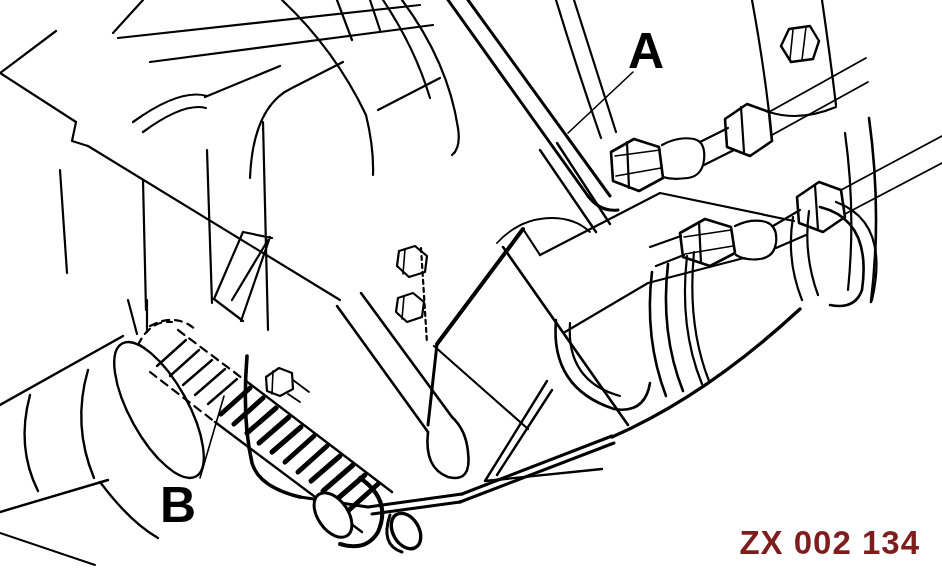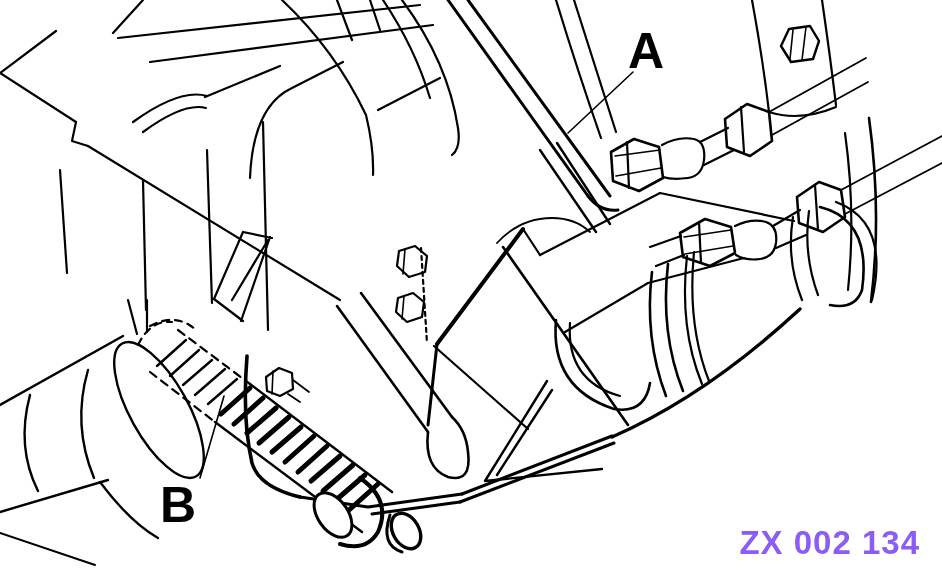--- a/index.html
+++ b/index.html
@@ -8,21 +8,21 @@
     overflow:hidden;font-family:"Liberation Sans",sans-serif;
   }
   .figure-wrap svg{position:absolute;left:0;top:0;}
   .callout{
     position:absolute;color:#000;font-weight:700;font-size:50px;
     line-height:1;letter-spacing:0;user-select:none;
   }
   .callout-a{left:628px;top:26px;}
   .callout-b{left:160px;top:480px;}
   .figure-code{
-    position:absolute;right:22px;top:526px;color:#8b5cf6;
+    position:absolute;right:22px;top:526px;color:#7f1d1d;
     font-weight:700;font-size:33px;line-height:1;letter-spacing:1px;
   }
   path,ellipse,line,polyline,polygon{vector-effect:non-scaling-stroke;}
 </style>
 </head>
 <body>
 
 <div class="figure-wrap">
 
 <svg width="942" height="573" viewBox="0 0 942 573" fill="none" stroke="#000" stroke-width="2.2" stroke-linecap="round" stroke-linejoin="round">

